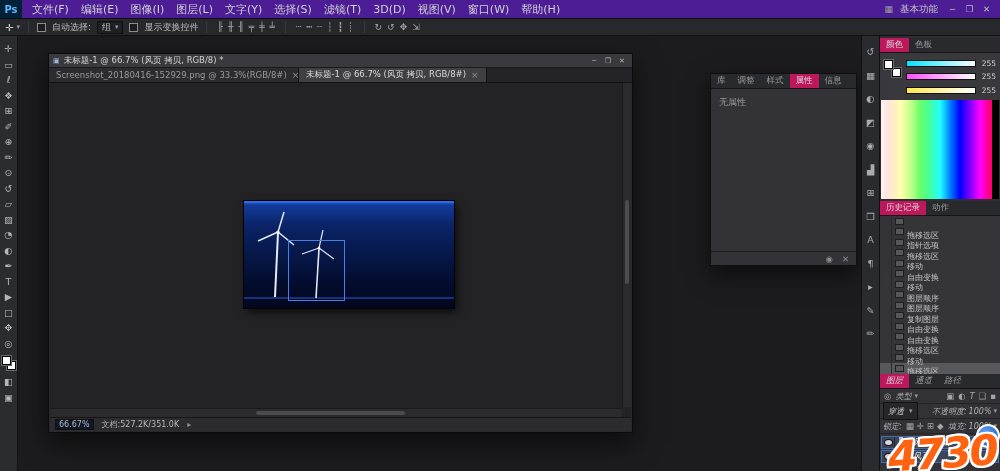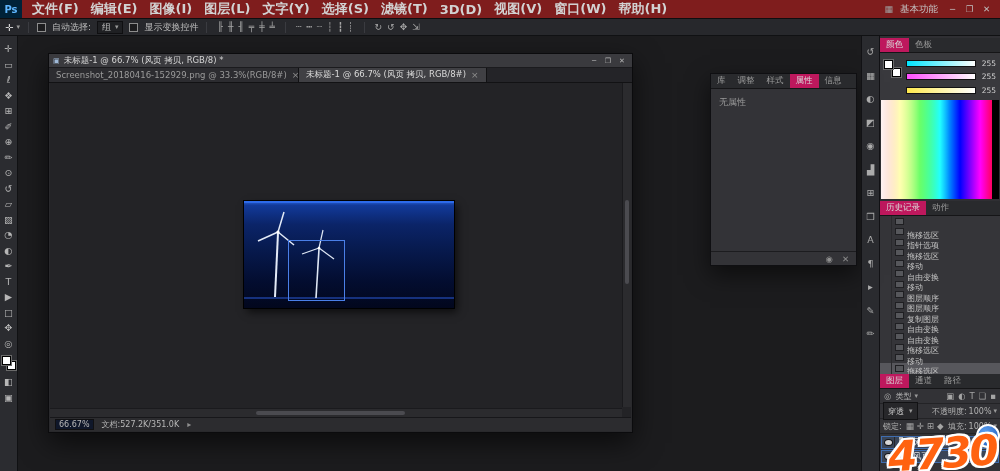--- a/index.html
+++ b/index.html
@@ -1,23 +1,23 @@
 <!DOCTYPE html>
 <html><head>
 <meta charset="utf-8">
 <style>
   *{margin:0;padding:0;box-sizing:border-box;}
   html,body{width:1000px;height:471px;overflow:hidden;}
   body{position:relative;background:#1d1d1f;font-family:"DejaVu Sans","Liberation Sans",sans-serif;color:#c9c9c9;-webkit-user-select:none;user-select:none;}
 
   
-  .menubar{position:absolute;top:0;left:0;right:0;height:19px;background:#7f1d1d;border-bottom:1px solid #0e0e10;display:flex;align-items:center;z-index:30;}
+  .menubar{position:absolute;top:0;left:0;right:0;height:19px;background:#4c1d95;border-bottom:1px solid #0e0e10;display:flex;align-items:center;z-index:30;}
   .ps-logo{width:22px;height:18px;background:#002238;color:#5fb7ff;font-size:10px;font-weight:bold;display:flex;align-items:center;justify-content:center;margin-right:4px;}
   .menus{display:flex;align-items:center;height:100%;}
-  .menu-item{font-size:13px;color:#d2d2d2;padding:0 6px;height:100%;display:flex;align-items:center;cursor:default;font-weight:bold;}
+  .menu-item{font-size:11px;color:#d2d2d2;padding:0 6px;height:100%;display:flex;align-items:center;cursor:default;}
   .menubar-right{margin-left:auto;display:flex;align-items:center;gap:7px;padding-right:6px;}
   .ws-icon{font-size:9px;color:#9f9f9f;}
   .workspace{font-size:9.5px;color:#c5c5c5;}
   .win-ctrl{font-size:8.5px;color:#c0c0c0;width:15px;text-align:center;}
 
   
   .optionsbar{position:absolute;top:19px;left:0;right:0;height:17px;background:#27282c;border-bottom:1px solid #101113;display:flex;align-items:center;z-index:29;font-size:9px;color:#bdbdbd;padding-left:5px;gap:3px;}
   .opt-sep{width:1px;height:11px;background:#141416;border-right:1px solid #3a3b40;margin:0 5px;}
   .tool-ref{font-size:10px;color:#cfcfcf;}
   .caret{font-size:7px;color:#9a9a9a;}
@@ -96,21 +96,21 @@
       linear-gradient(to right,#ff0000,#ffff00 16%,#00ff00 33%,#00ffff 50%,#0000ff 67%,#ff00ff 84%,#ff0000);}
 
   .history-panel{position:absolute;top:165px;left:0;right:0;height:173px;display:flex;flex-direction:column;}
   .history-list{flex:1;background:#353539;overflow:hidden;}
   .history-row{display:flex;align-items:center;height:10.5px;font-size:8px;color:#c4c4c4;}
   .history-row.selected{background:#57575c;color:#ececec;}
   .src-col{width:12px;height:100%;border-right:1px solid #2a2a2d;flex:none;}
   .state-icon{width:9px;height:7px;background:#56575b;border:1px solid #1f1f22;margin:0 3px;flex:none;}
   .history-label{white-space:nowrap;overflow:hidden;margin-top:28px;}
 
-  .layers-panel{position:absolute;top:338px;left:0;right:0;bottom:0;display:flex;flex-direction:column;background:#323236;}
+  .layers-panel{position:absolute;top:338px;left:0;right:0;bottom:0;display:flex;flex-direction:column;background:#323236;font-style:italic;}
   .lp-row{height:15px;display:flex;align-items:center;gap:3px;padding:0 3px;border-bottom:1px solid #232326;font-size:8px;color:#b2b2b2;flex:none;}
   .lp-select{display:inline-flex;align-items:center;gap:5px;background:#27272a;border:1px solid #121214;height:12px;padding:8px 4px;font-size:8px;color:#c8c8c8;}
   .lp-icon{font-size:8.5px;color:#a5a5a5;padding:0 1px;}
   .lp-label{white-space:nowrap;}
   .lp-right{margin-left:auto;display:flex;align-items:center;gap:2px;}
   .layer-rows{flex:1;padding-top:1px;}
   .layer-row{height:13px;display:flex;align-items:center;background:#3a4557;border:1px solid #3f6db0;margin:1px 1px 0 1px;font-size:8.5px;color:#e0e0e0;}
   .eye-col{width:13px;height:100%;border-right:1px solid #26262a;display:flex;align-items:center;justify-content:center;flex:none;}
   .eye{width:7px;height:5px;border-radius:50%;background:#d6d6d6;box-shadow:0 0 0 1px #17171a;}
   .folder{width:10px;height:7px;background:#bdbdbd;border-radius:1px;position:relative;margin:0 4px 0 4px;flex:none;}

